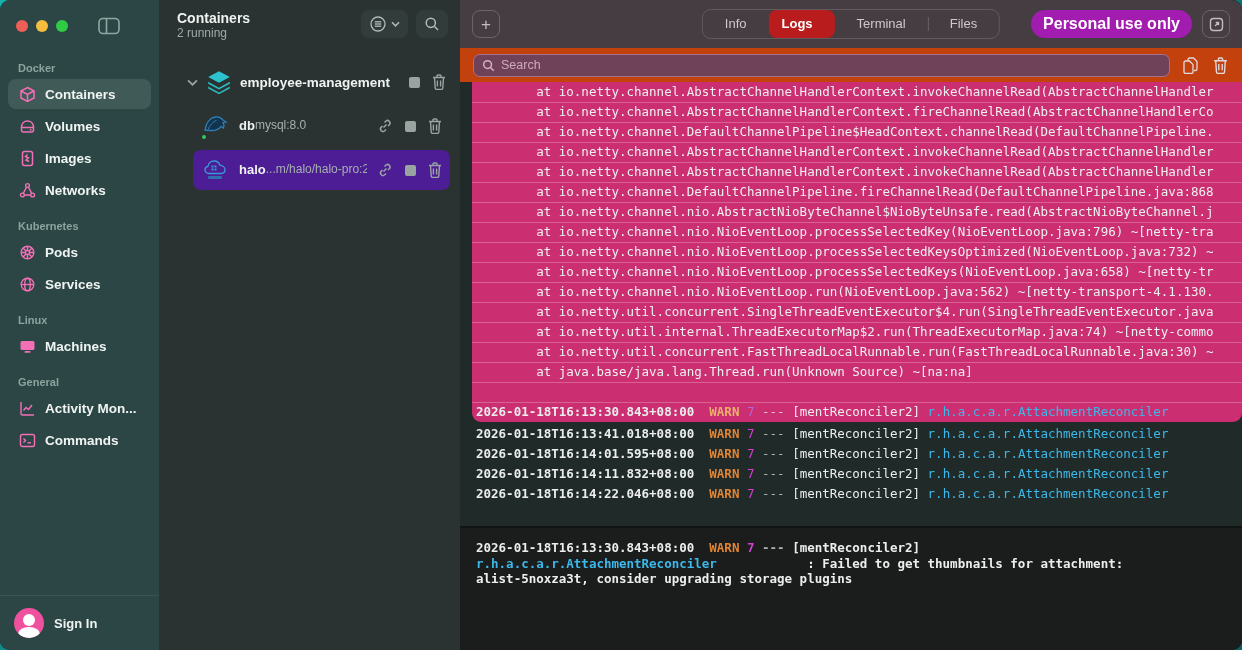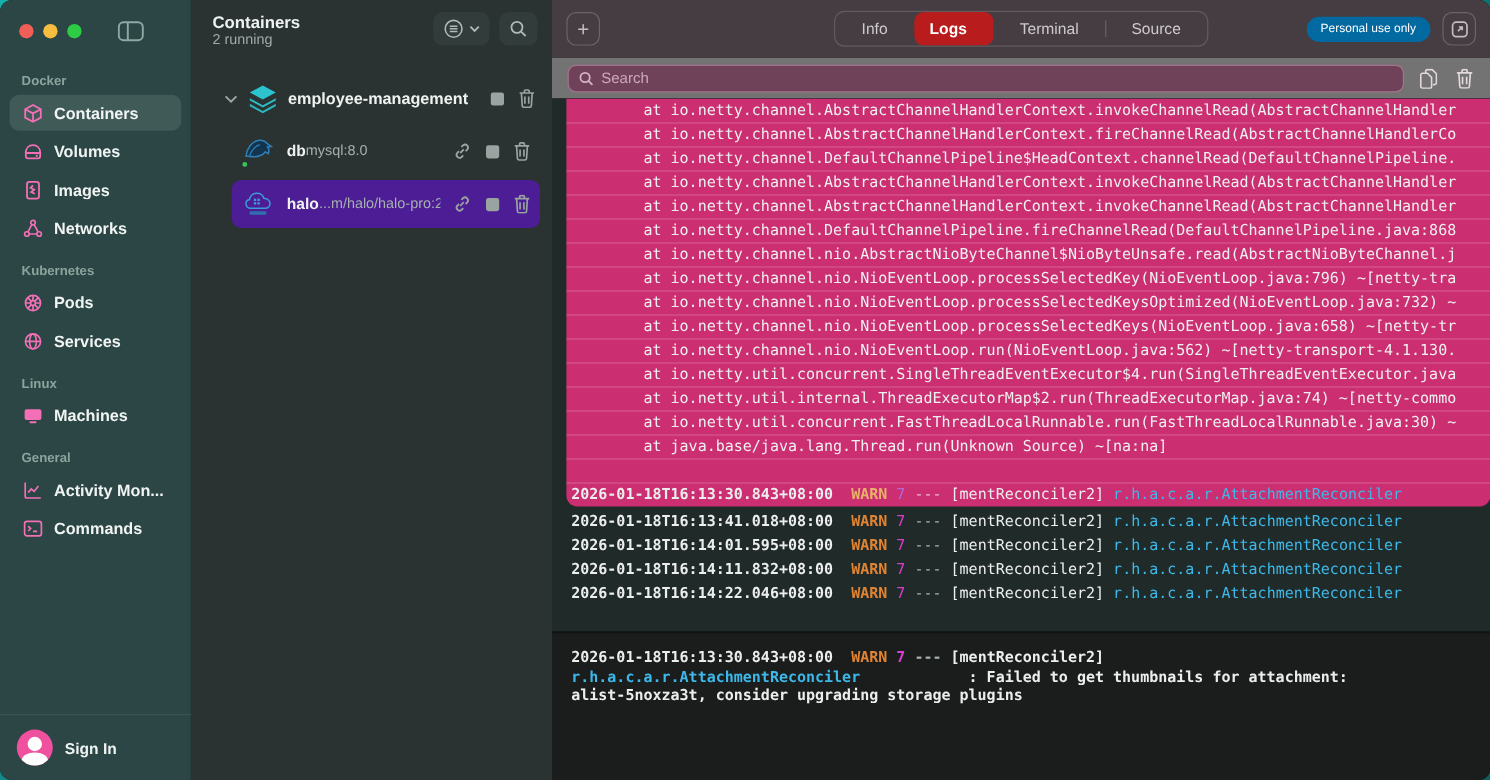--- a/index.html
+++ b/index.html
@@ -62,22 +62,22 @@
   
   .detail { flex:1; display:flex; flex-direction:column; background:#141b1a; min-width:0; }
   .topbar { height:48px; background:#453d41; display:flex; align-items:center; padding:0 12px; position:relative; }
   .sq-btn { width:28px; height:28px; border:1px solid #6b6367; border-radius:8px; color:#c3bcc0; display:flex; align-items:center; justify-content:center; font-size:17px; line-height:1; background:transparent; }
   .tabs { position:absolute; left:50%; transform:translateX(-50%); display:flex; border:1px solid #625a5e; border-radius:9px; overflow:hidden; }
   .tab { padding:0 22px; height:28px; line-height:28px; font-size:13px; color:#cfc9cc; position:relative; }
   .tab + .tab::before { content:""; position:absolute; left:0; top:7px; bottom:7px; width:1px; background:#6a6266; }
   .tab.active { background:#b91c1c; border-radius:8px; color:#fff; font-weight:bold;padding-left:13px; }
   .tab.active::before, .tab.active + .tab::before { display:none; }
   .top-right { margin-left:auto; display:flex; align-items:center; gap:10px; }
-  .badge { background:#0369a1; color:#fff; font-size:10px; font-weight:normal; border-radius:999px; padding:5px 12px; }
-  .searchbar { height:34px; background:#737373; display:flex; align-items:center; padding:0 12px 0 13px; gap:10px; }
+  .badge { background:#a21caf; color:#fff; font-size:16px; font-weight:bold; border-radius:999px; padding:5px 12px; }
+  .searchbar { height:34px; background:#c2410c; display:flex; align-items:center; padding:0 12px 0 13px; gap:10px; }
   .search-field { flex:1; height:23px; border:1.5px solid #a5728c; background:#6f4259; border-radius:7px; display:flex; align-items:center; padding:0 8px; gap:6px; color:#d3b4c3; }
   .search-field input { border:none; outline:none; background:transparent; color:#efe2e9; font-size:12.5px; width:100%; }
   .search-field input::placeholder { color:#cfa9bc; }
   .tool-ic { color:#e3d8dd; display:flex; width:20px; justify-content:center; }
 
   .log-area { flex:1; background:#202b29; overflow:hidden; position:relative; }
   .selection-block { background:#cb2e71; margin-left:12px; border-radius:0 0 9px 9px; }
   .log-line {
     height:20px; line-height:20px; white-space:pre; overflow:hidden;
     font-family:"DejaVu Sans Mono", monospace; font-size:12.5px; color:#eef0ef; padding-left:4px;
@@ -351,21 +351,21 @@
 
   <div class="detail">
     <div class="topbar">
       <div class="sq-btn">
           <span>+</span>
         </div>
       <div class="tabs">
         <div class="tab">Info</div>
         <div class="tab active">Logs</div>
         <div class="tab">Terminal</div>
-        <div class="tab">Source</div>
+        <div class="tab">Files</div>
       </div>
       <div class="top-right">
         <div class="badge">Personal use only</div>
         <div class="sq-btn">
           <span>
               <svg width="15" height="15" viewBox="0 0 15 15" fill="none" stroke="currentColor" stroke-width="1.4">
                 <rect x="1.5" y="1.5" width="12" height="12" rx="3"></rect>
                 <path d="M6 9 9.5 5.5M6.7 5.5h2.8v2.8"></path>
               </svg>
             </span>

